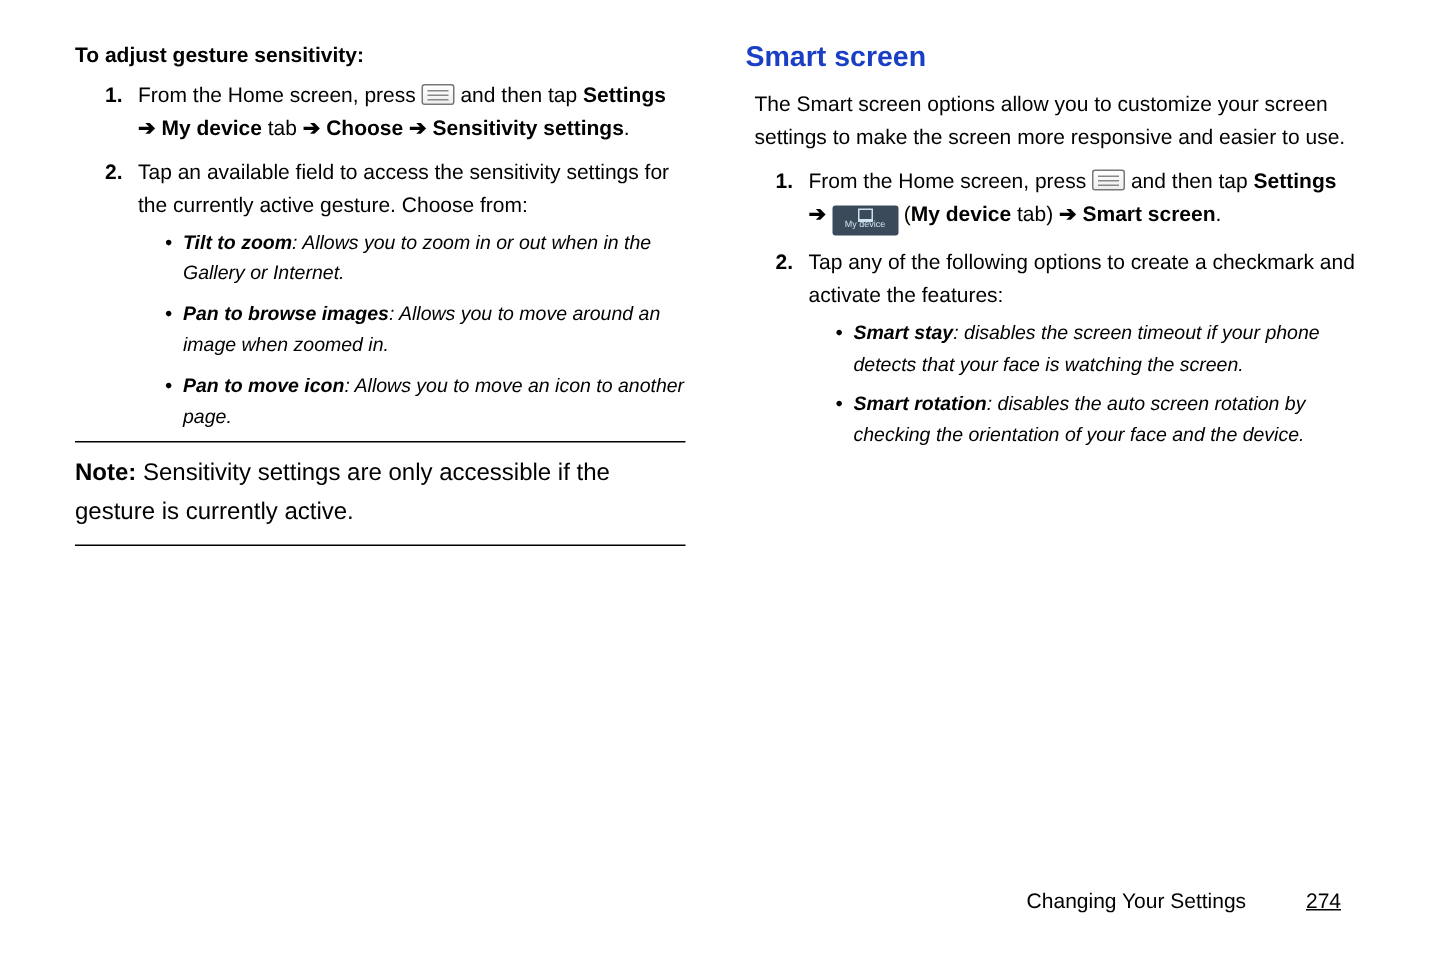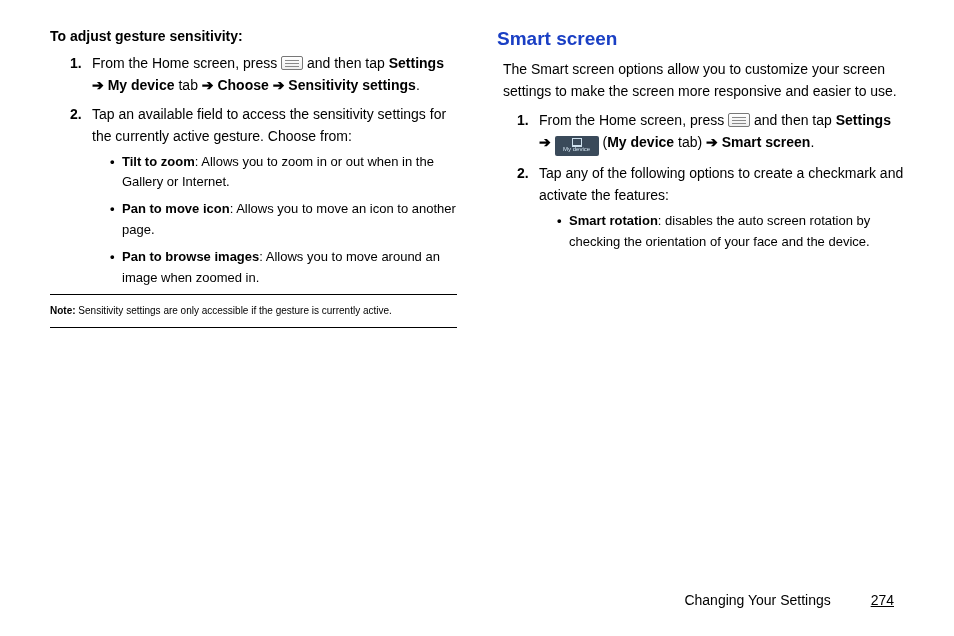--- a/index.html
+++ b/index.html
@@ -48,20 +48,21 @@
     }
     ol.numbered > li .num {
       position: absolute;
       left: 0;
       font-weight: bold;
     }
     ul.bullets {
       list-style: none;
       padding-left: 18px;
       margin-top: 4px;
+      font-style: italic;
     }
     ul.bullets > li {
       font-size: 13px;
       line-height: 1.6;
       margin-bottom: 6px;
       position: relative;
       padding-left: 12px;
     }
     ul.bullets > li::before {
       content: "•";
@@ -111,21 +112,21 @@
       transform: translateX(-50%);
       width: 8px;
       height: 6px;
       border: 1px solid #cfe1ee;
       border-bottom-width: 2px;
     }
     .note-block {
       border-top: 1px solid #000;
       border-bottom: 1px solid #000;
       padding: 8px 0;
-      font-size: 10px;
+      font-size: 16px;
       line-height: 1.6;
     }
     .note-block .note-label { font-weight: bold; }
     .footer {
       position: absolute;
       bottom: 28px;
       right: 60px;
       font-size: 14px;
     }
     .footer .page { margin-left: 36px; text-decoration: underline; }
@@ -152,24 +153,24 @@
         <span class="b">Sensitivity settings</span><span>.</span>
       </li>
       <li>
         <span class="num">2.</span>
         <span>Tap an available field to access the sensitivity settings for the currently active gesture. Choose from:</span>
         <ul class="bullets">
           <li>
             <span class="b">Tilt to zoom</span><span>: Allows you to zoom in or out when in the Gallery or Internet.</span>
           </li>
           <li>
+            <span class="b">Pan to browse images</span><span>: Allows you to move around an image when zoomed in.</span>
+          </li>
+          <li>
             <span class="b">Pan to move icon</span><span>: Allows you to move an icon to another page.</span>
-          </li>
-          <li>
-            <span class="b">Pan to browse images</span><span>: Allows you to move around an image when zoomed in.</span>
           </li>
         </ul>
       </li>
     </ol>
     <div class="note-block">
       <span class="note-label">Note:</span><span> Sensitivity settings are only accessible if the gesture is currently active.</span>
     </div>
   </div>
 
   <div class="col">
@@ -187,20 +188,23 @@
             <span>My device</span>
           </span><span> (</span><span class="b">My device</span><span> tab) </span>
         <span class="arrow">➔</span>
         <span class="b">Smart screen</span><span>.</span>
       </li>
       <li>
         <span class="num">2.</span>
         <span>Tap any of the following options to create a checkmark and activate the features:</span>
         <ul class="bullets">
           <li>
+            <span class="b">Smart stay</span><span>: disables the screen timeout if your phone detects that your face is watching the screen.</span>
+          </li>
+          <li>
             <span class="b">Smart rotation</span><span>: disables the auto screen rotation by checking the orientation of your face and the device.</span>
           </li>
         </ul>
       </li>
     </ol>
   </div>
 </div>
 
 <div class="footer">
   <span>Changing Your Settings</span>

